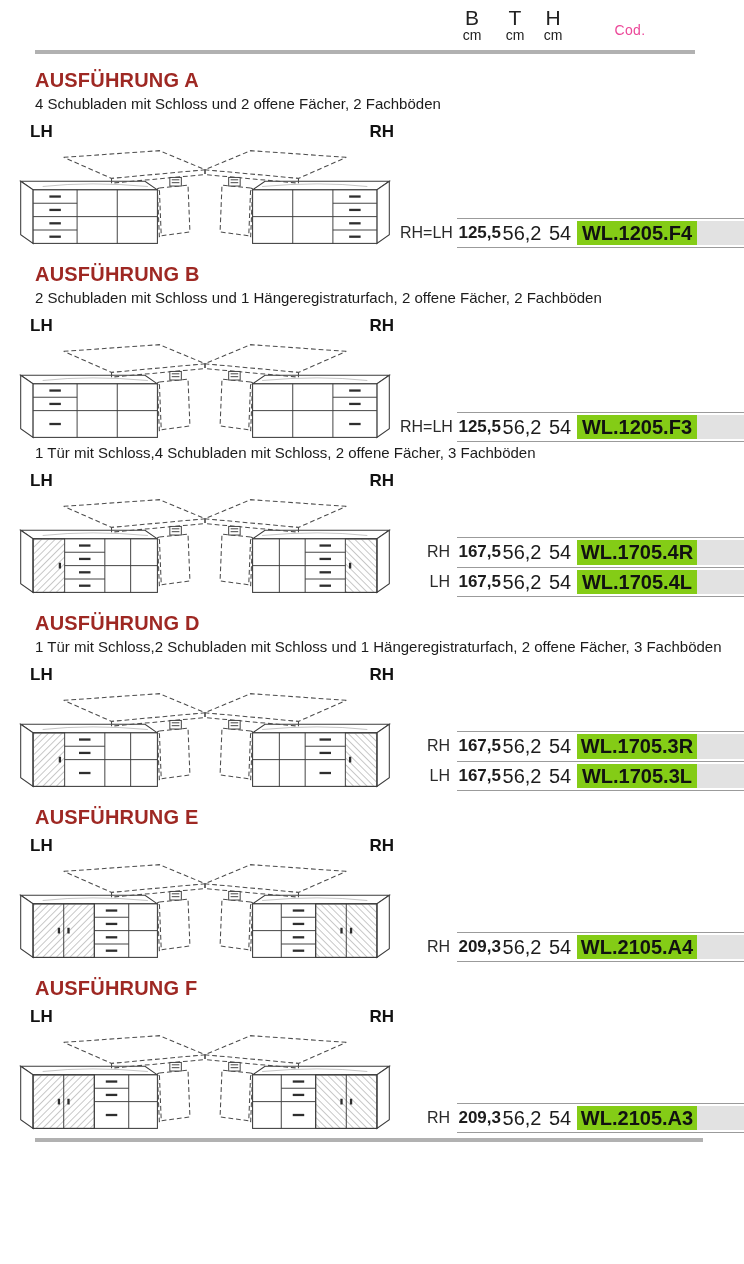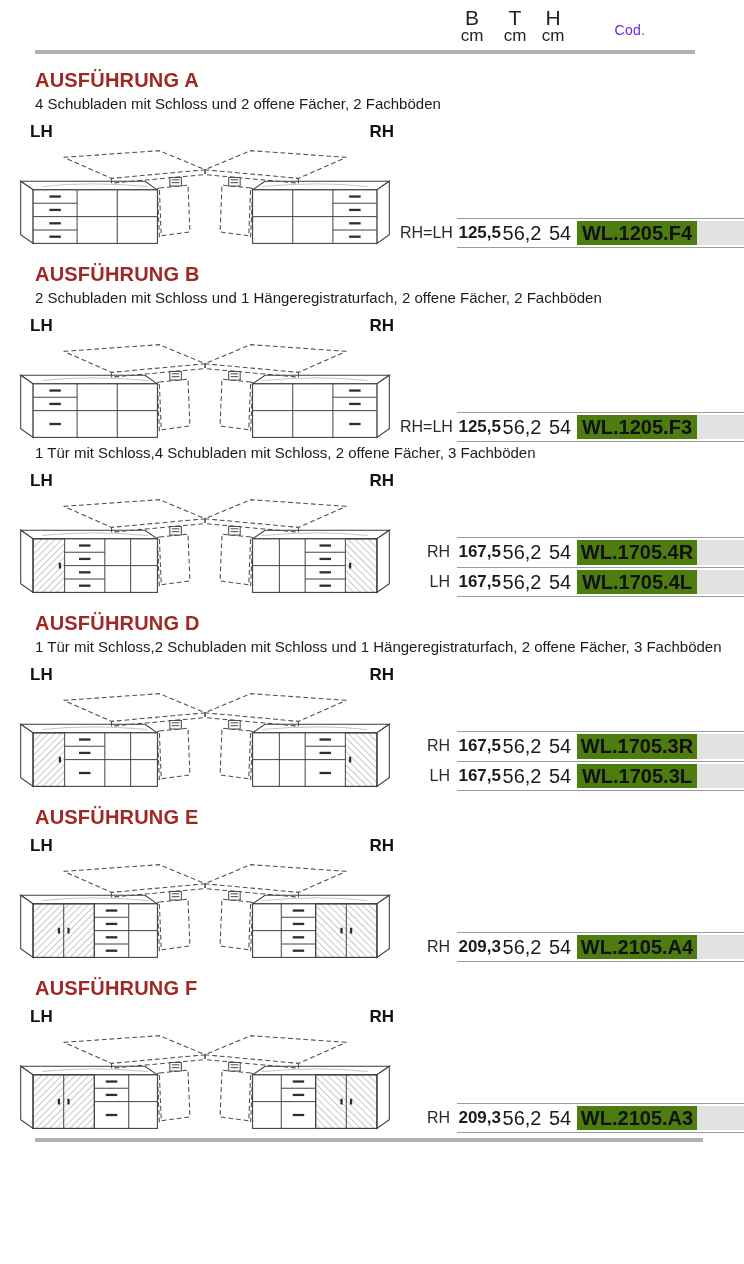--- a/index.html
+++ b/index.html
@@ -4,23 +4,23 @@
 <style>
   html,body{margin:0;padding:0;background:#fff;}
   body{width:744px;min-height:1264px;font-family:"Liberation Sans",sans-serif;color:#1c1c1c;position:relative;overflow:hidden;}
 
   
   .page-header{position:relative;height:56px;}
   .hgrid{position:absolute;left:450px;top:7px;display:flex;}
   .hcol{display:flex;flex-direction:column;justify-content:flex-start;}
   .hcol-b{width:44px}.hcol-t{width:42px}.hcol-h{width:34px}
   .dim-letter{font-size:21px;line-height:22px;text-align:center;color:#222;}
-  .dim-unit{font-size:17px;line-height:13px;text-align:center;color:#222;}
+  .dim-unit{font-size:14px;line-height:13px;text-align:center;color:#222;}
   .hcol-cod{width:120px;}
-  .cod-label{font-size:14px;text-align:center;padding-top:15px;letter-spacing:.4px;color:#6d28d9;}
+  .cod-label{font-size:14px;text-align:center;padding-top:15px;letter-spacing:.4px;color:#ec4899;}
   .top-rule{position:absolute;left:35px;top:50px;width:660px;height:4px;background:#b1b1b1;}
 
   
   section{position:relative;}
   h2{margin:13px 0 3px 35px;font-size:20px;font-weight:bold;color:#9e2823;letter-spacing:.2px;}
   .desc{margin:0 0 6px 35px;font-size:15px;color:#1c1c1c;}
 
   .figure-row{display:flex;align-items:flex-end;height:132px;}
   .figures{position:relative;flex:0 0 400px;width:400px;height:132px;}
   .corner-lh{position:absolute;left:30px;top:4px;font-weight:bold;font-size:17px;color:#111;}
@@ -31,21 +31,21 @@
 
   .rows{flex:1;display:flex;flex-direction:column;margin-bottom:2px;}
   .trow{display:flex;height:30px;}
   .rlabel{flex:0 0 50px;width:50px;text-align:right;padding-right:7px;font-size:16px;line-height:30px;color:#2a2a2a;white-space:nowrap;}
   .cells{display:flex;flex:1;border-top:1px solid #9b9b9b;}
   .trow:last-child .cells{border-bottom:1px solid #9b9b9b;}
   .c{font-size:20px;line-height:28px;}
   .c-b{width:44px;text-align:right;font-weight:bold;font-size:17px;}
   .c-t{width:42px;text-align:center;}
   .c-h{width:34px;text-align:center;}
-  .c-cod{width:120px;margin:2px 0;background:#4d7c0f;font-weight:bold;text-align:center;line-height:25px;color:#111;}
+  .c-cod{width:120px;margin:2px 0;background:#84cc16;font-weight:bold;text-align:center;line-height:25px;color:#111;}
   .c-tail{width:54px;margin:2px 0;background:#e2e2e2;}
 
   .bottom-rule{margin:3px 0 0 35px;width:668px;height:4px;background:#b1b1b1;}
 </style>
 </head>
 <body>
 
 <svg width="0" height="0" style="position:absolute" aria-hidden="true">
   <defs>
     <pattern id="hatch" width="5" height="5" patternUnits="userSpaceOnUse" patternTransform="rotate(45)">

